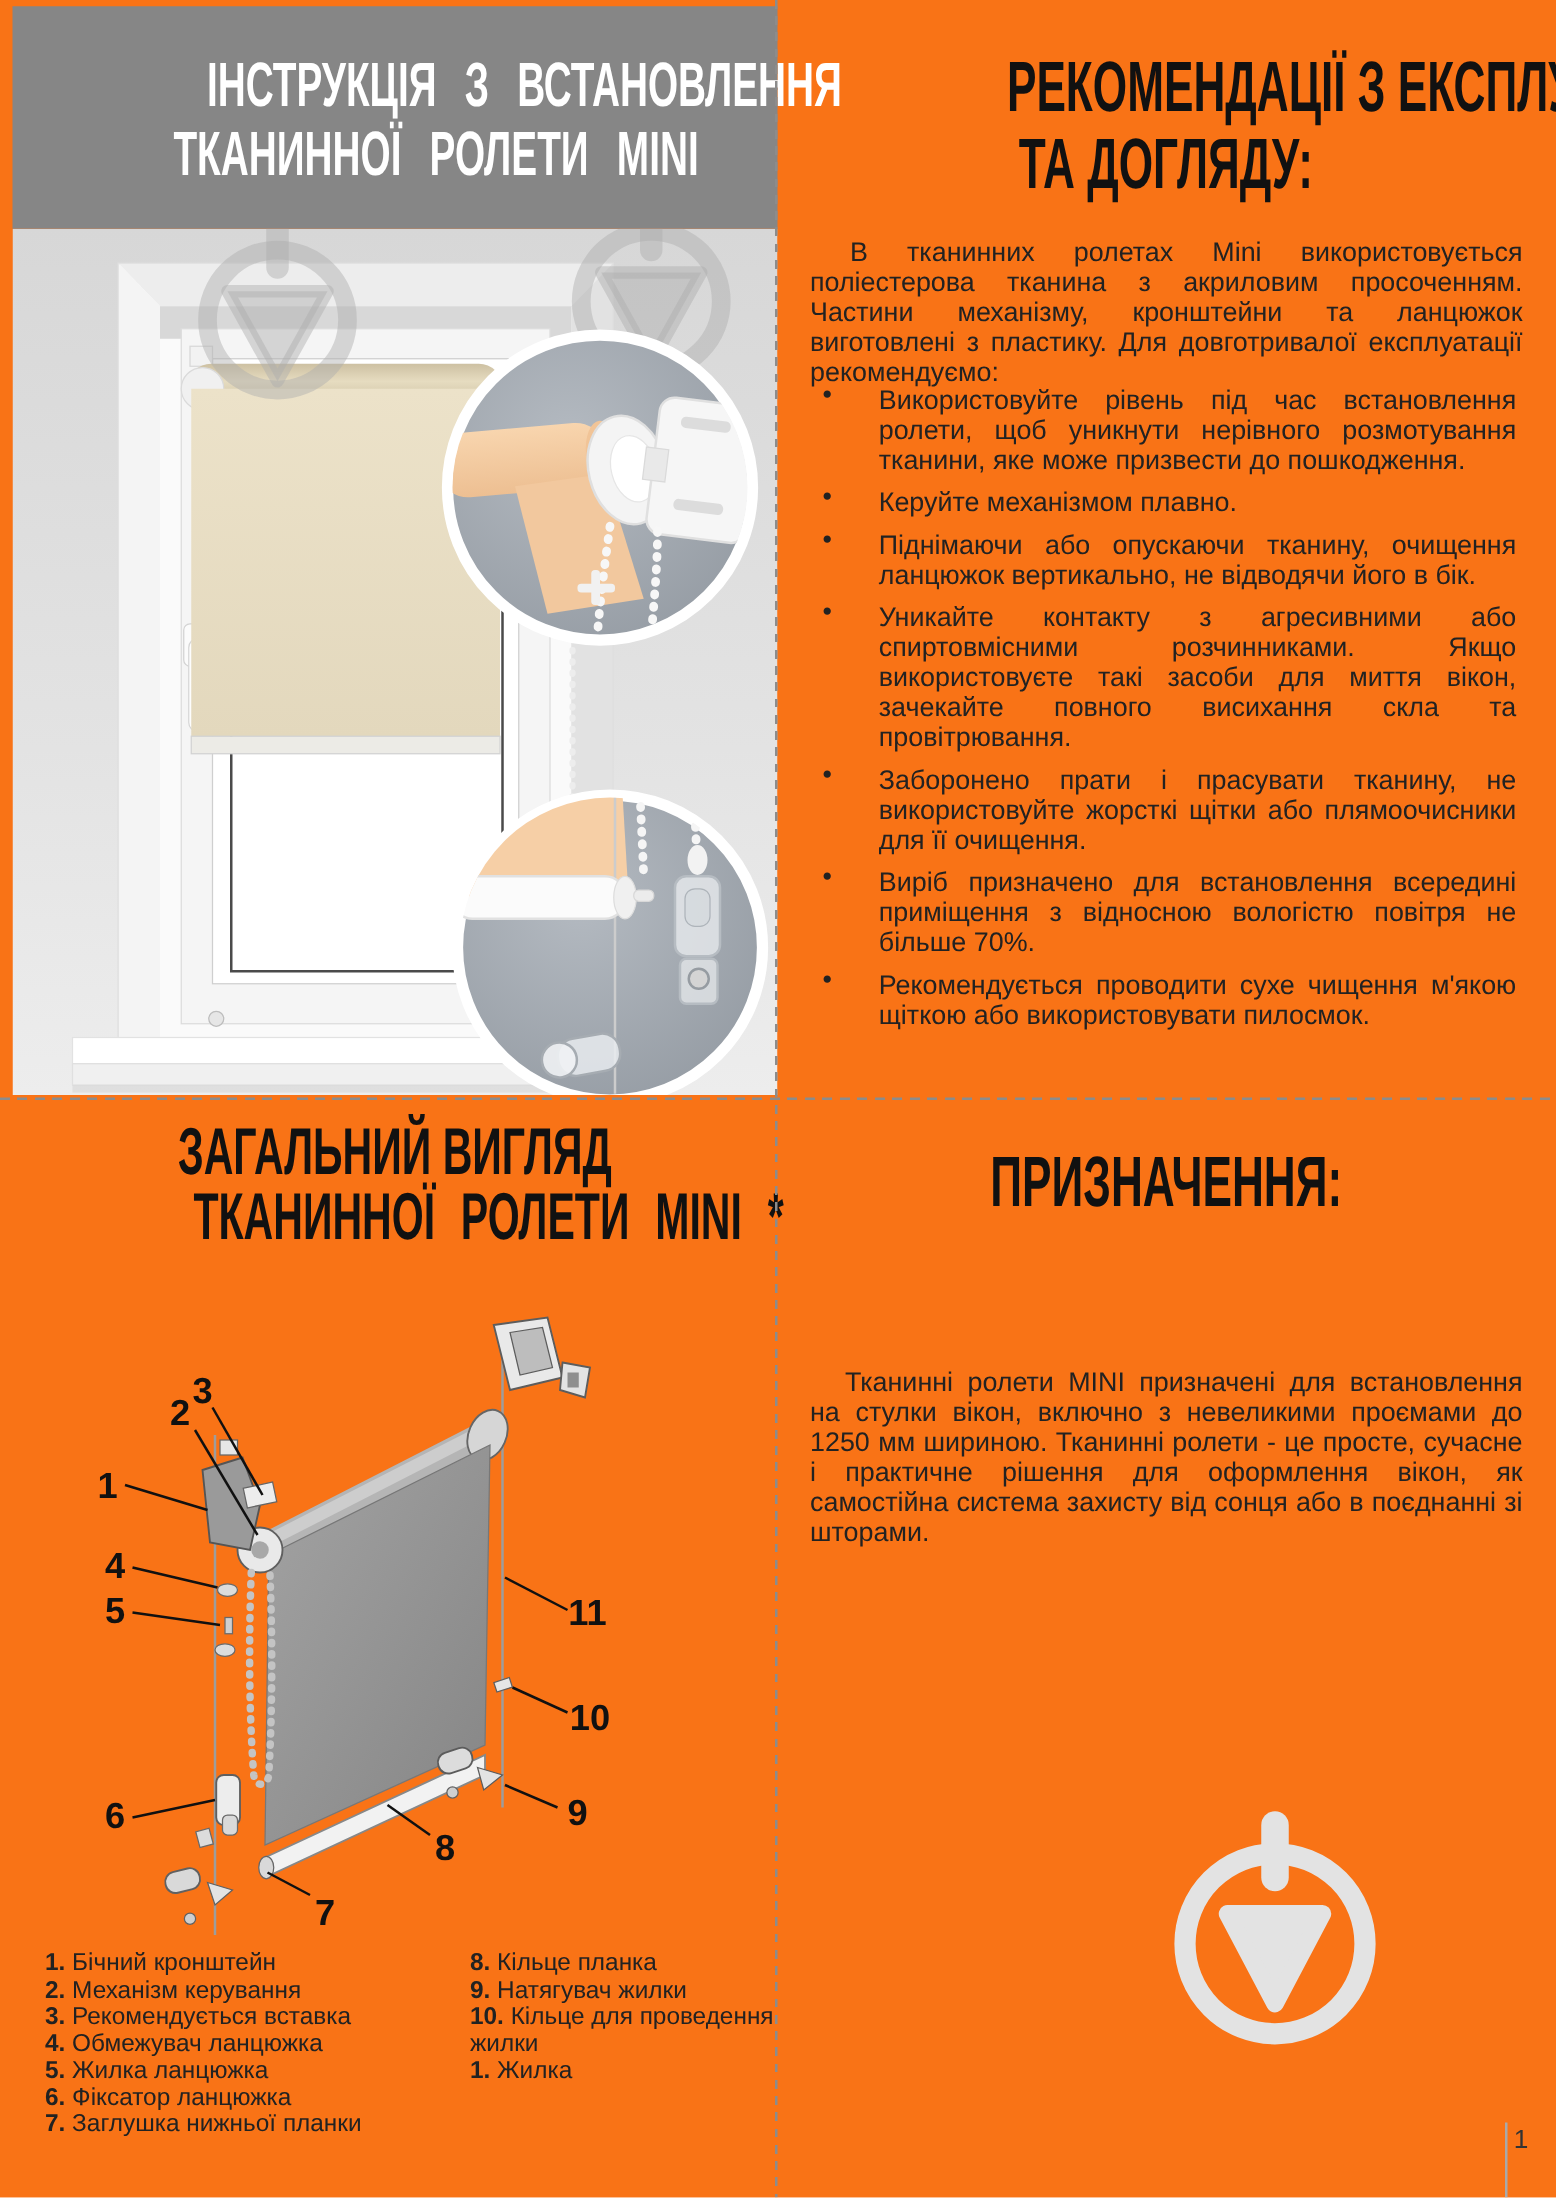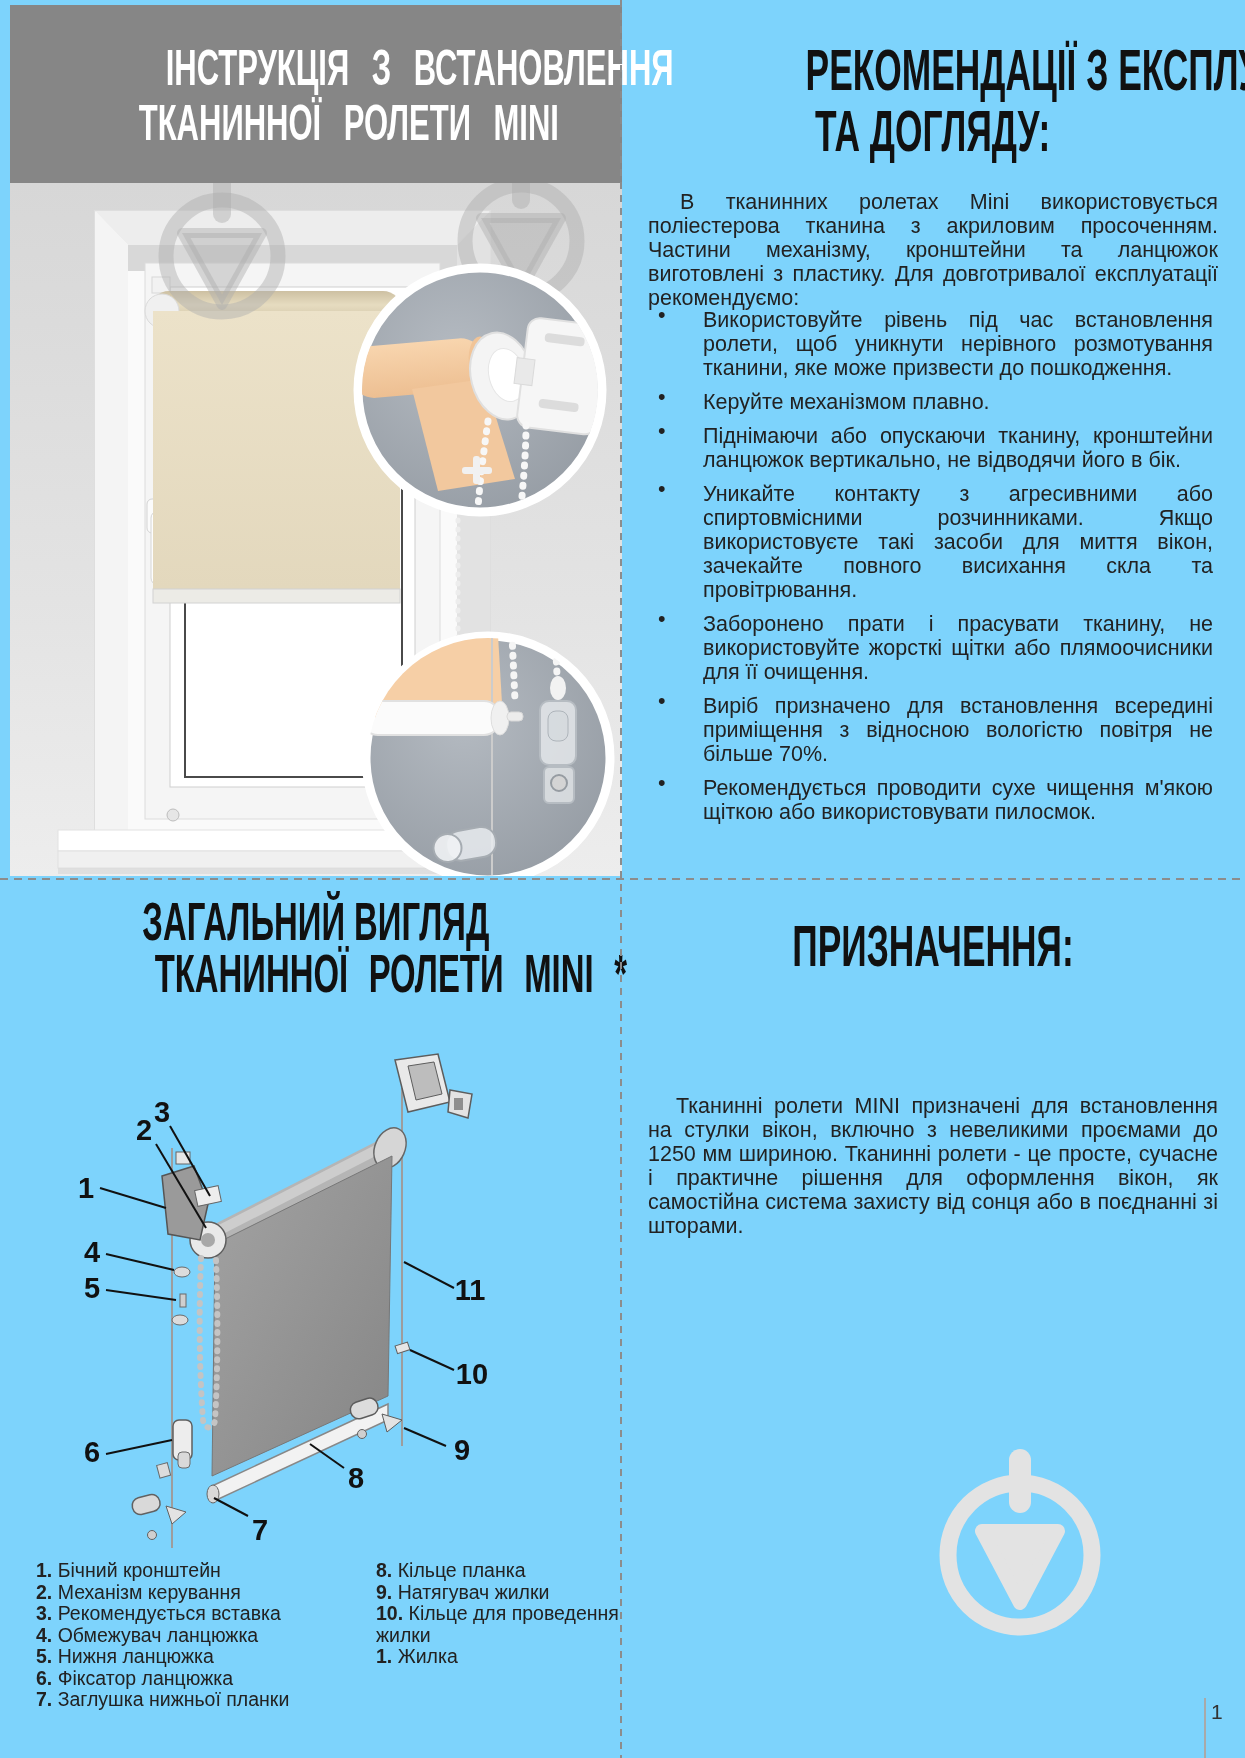--- a/index.html
+++ b/index.html
@@ -1,16 +1,16 @@
 <!DOCTYPE html>
 <html><head>
 <meta charset="utf-8">
 <style>
   html,body{margin:0;padding:0;background:#fff;}
-  #page{position:relative;width:1245px;height:1758px;background:#7dd3fc;overflow:hidden;
+  #page{position:relative;width:1245px;height:1758px;background:#f97316;overflow:hidden;
         font-family:"Liberation Sans",sans-serif;color:#222;}
   .abs{position:absolute;}
   
   #divider-v{left:620px;top:0;width:2px;height:1758px;
     background:repeating-linear-gradient(180deg,#8c8c8c 0 7px,transparent 7px 13px);}
   #divider-h{left:0;top:878px;width:1245px;height:2px;
     background:repeating-linear-gradient(90deg,#8c8c8c 0 8px,transparent 8px 14px);}
   
   .cond{display:inline-block;transform:scaleX(0.62);transform-origin:50% 50%;white-space:nowrap;}
   .hline{display:block;text-align:center;}
@@ -198,21 +198,21 @@
     <div class="bullet">
         <span class="dot">•</span>
         <p>Використовуйте рівень під час встановлення ролети, щоб уникнути нерівного розмотування тканини, яке може призвести до пошкодження.</p>
       </div>
     <div class="bullet">
         <span class="dot">•</span>
         <p>Керуйте механізмом плавно.</p>
       </div>
     <div class="bullet">
         <span class="dot">•</span>
-        <p>Піднімаючи або опускаючи тканину, кронштейни ланцюжок вертикально, не відводячи його в бік.</p>
+        <p>Піднімаючи або опускаючи тканину, очищення ланцюжок вертикально, не відводячи його в бік.</p>
       </div>
     <div class="bullet">
         <span class="dot">•</span>
         <p>Уникайте контакту з агресивними або спиртовмісними розчинниками. Якщо використовуєте такі засоби для миття вікон, зачекайте повного висихання скла та провітрювання.</p>
       </div>
     <div class="bullet">
         <span class="dot">•</span>
         <p>Заборонено прати і прасувати тканину, не використовуйте жорсткі щітки або плямоочисники для її очищення.</p>
       </div>
     <div class="bullet">
@@ -317,21 +317,21 @@
       <text x="462" y="336">10</text>
       <text x="460" y="252">11</text>
     </g>
   </svg>
 
   <div id="legendCol1" class="abs legend">
     <div><span class="num">1.</span> <span>Бічний кронштейн</span></div>
     <div><span class="num">2.</span> <span>Механізм керування</span></div>
     <div><span class="num">3.</span> <span>Рекомендується вставка</span></div>
     <div><span class="num">4.</span> <span>Обмежувач ланцюжка</span></div>
-    <div><span class="num">5.</span> <span>Нижня ланцюжка</span></div>
+    <div><span class="num">5.</span> <span>Жилка ланцюжка</span></div>
     <div><span class="num">6.</span> <span>Фіксатор ланцюжка</span></div>
     <div><span class="num">7.</span> <span>Заглушка нижньої планки</span></div>
   </div>
   <div id="legendCol2" class="abs legend">
     <div><span class="num">8.</span> <span>Кільце планка</span></div>
     <div><span class="num">9.</span> <span>Натягувач жилки</span></div>
     <div><span class="num">10.</span> <span>Кільце для проведення жилки</span></div>
     <div><span class="num">1.</span> <span>Жилка</span></div>
   </div>
 

